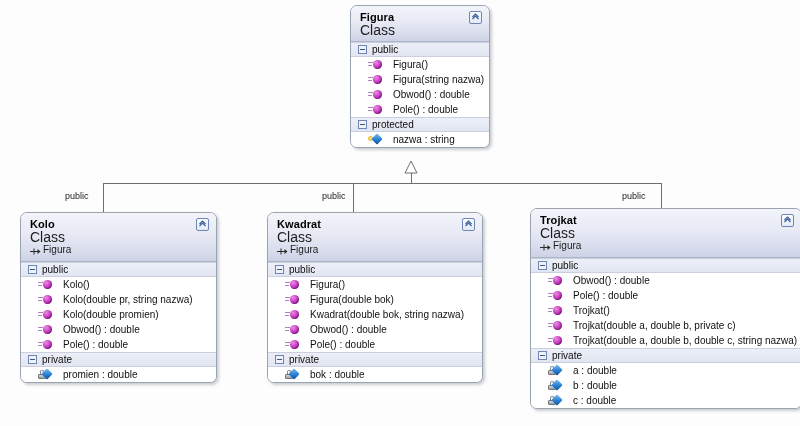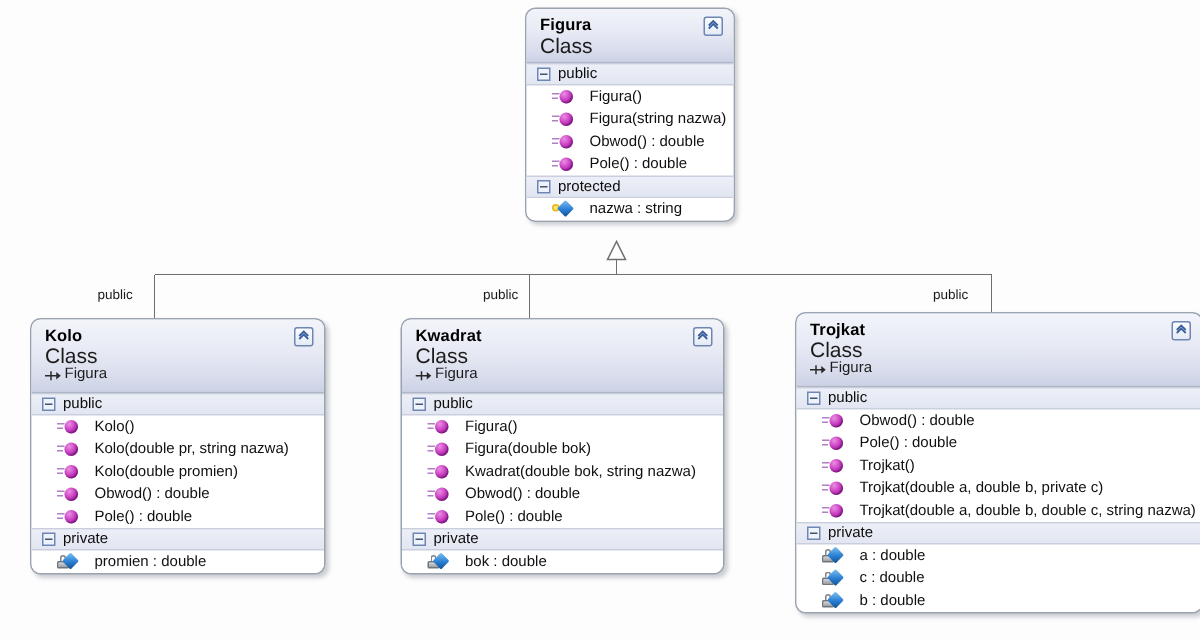--- a/index.html
+++ b/index.html
@@ -566,28 +566,28 @@
           <span class="m-label">a : double</span>
         </div>
         <div class="member-row">
           <span class="ico ico-field">
             <span class="lock">
               <span class="lshackle"></span>
               <span class="lbody"></span>
             </span>
             <span class="diamond"></span>
           </span>
-          <span class="m-label">c : double</span>
+          <span class="m-label">b : double</span>
         </div>
         <div class="member-row">
           <span class="ico ico-field">
             <span class="lock">
               <span class="lshackle"></span>
               <span class="lbody"></span>
             </span>
             <span class="diamond"></span>
           </span>
-          <span class="m-label">b : double</span>
+          <span class="m-label">c : double</span>
         </div>
       </div>
   </div>
 
 </div>
 
 </body></html>

